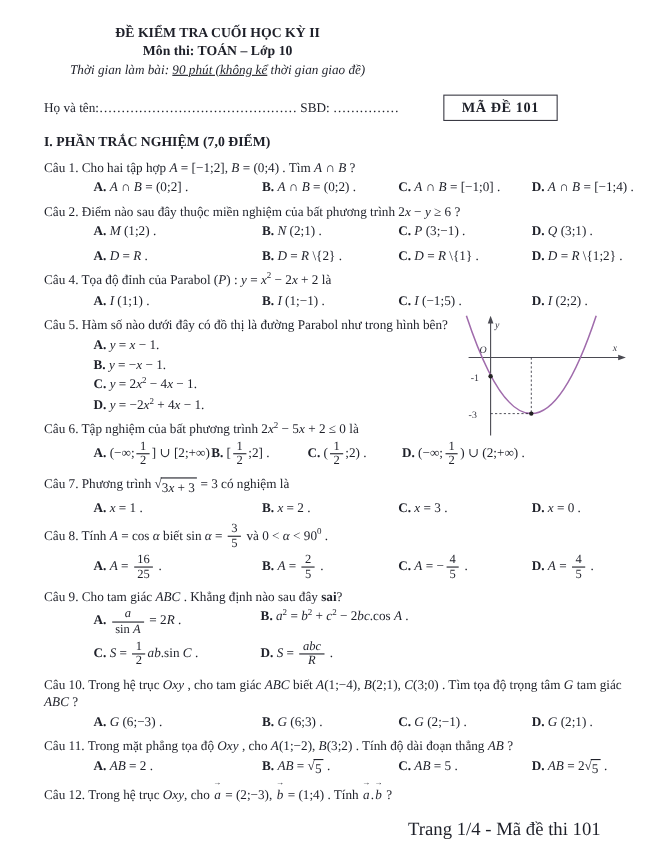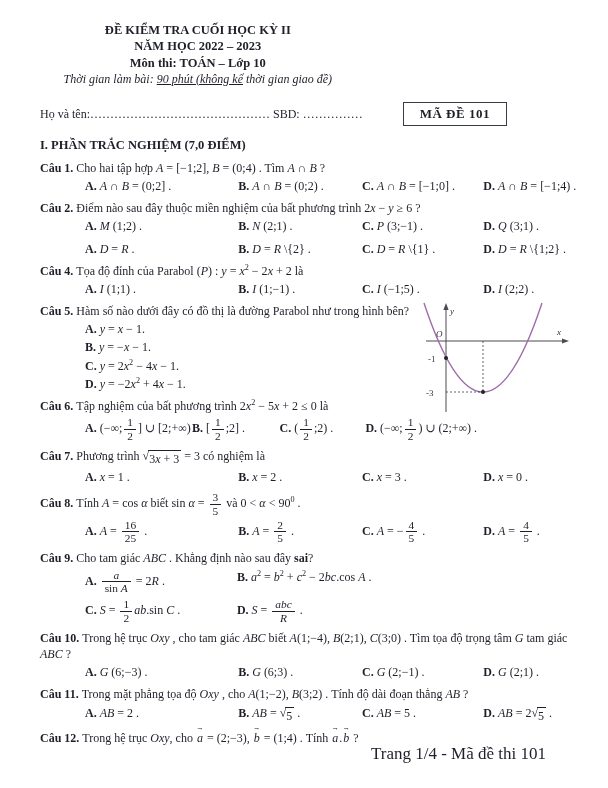--- a/index.html
+++ b/index.html
@@ -18,21 +18,21 @@
   .hdr-right .bline{font-weight:bold;}
   .time-line{font-style:italic;font-size:12px;margin-top:1px;}
   .time-line .u{text-decoration:underline;}
   .name-row{display:flex;align-items:center;margin-top:15px;}
   .exam-code-box{border:1.2px solid #3a3a44;padding:2px 16px;font-weight:bold;font-size:13px;margin-left:40px;letter-spacing:.5px;}
   
   .section-title{font-weight:bold;font-size:12.5px;margin-top:11px;}
   
   .question{margin-top:6px;}
   .stem{margin:0;}
-  .qlabel{font-weight:bold;}
+  .qlabel{font-weight:normal;}
   .options{padding-left:45px;margin-top:2px;}
   .options.four{display:grid;grid-template-columns:28% 22% 21.5% 28.5%;column-gap:16px;}
   .options.two{display:grid;grid-template-columns:31% 69%;row-gap:4px;}
   .options.list .option{display:block;margin-top:2px;}
   .option{white-space:nowrap;}
   
   sup{font-size:0.68em;line-height:0;}
   .frac{display:inline-flex;flex-direction:column;vertical-align:middle;text-align:center;line-height:1.08;margin:0 2px;font-size:0.95em;}
   .frac .num{border-bottom:1px solid currentColor;padding:0 3px;}
   .frac .den{padding:0 3px;}
@@ -54,21 +54,20 @@
   .footer{position:absolute;right:62px;bottom:22px;font-size:17px;}
 </style>
 </head>
 <body>
 
 <div class="page">
 
   <div class="hdr">
     <div class="hdr-right">
       <div class="bline">ĐỀ KIỂM TRA CUỐI HỌC KỲ II</div>
-      <div class="bline">NĂM HỌC 2022 – 2023</div>
       <div class="bline"><span>Môn thi:  </span><span>TOÁN – Lớp 10</span></div>
       <div class="time-line"><span>Thời gian làm bài: </span><span class="u">90 phút (không kể</span><span> thời gian giao đề)</span></div>
     </div>
   </div>
 
   <div class="name-row">
     <span>Họ và tên:……………………………………… SBD: ……………</span>
     <span class="exam-code-box">MÃ ĐỀ 101</span>
   </div>
 

